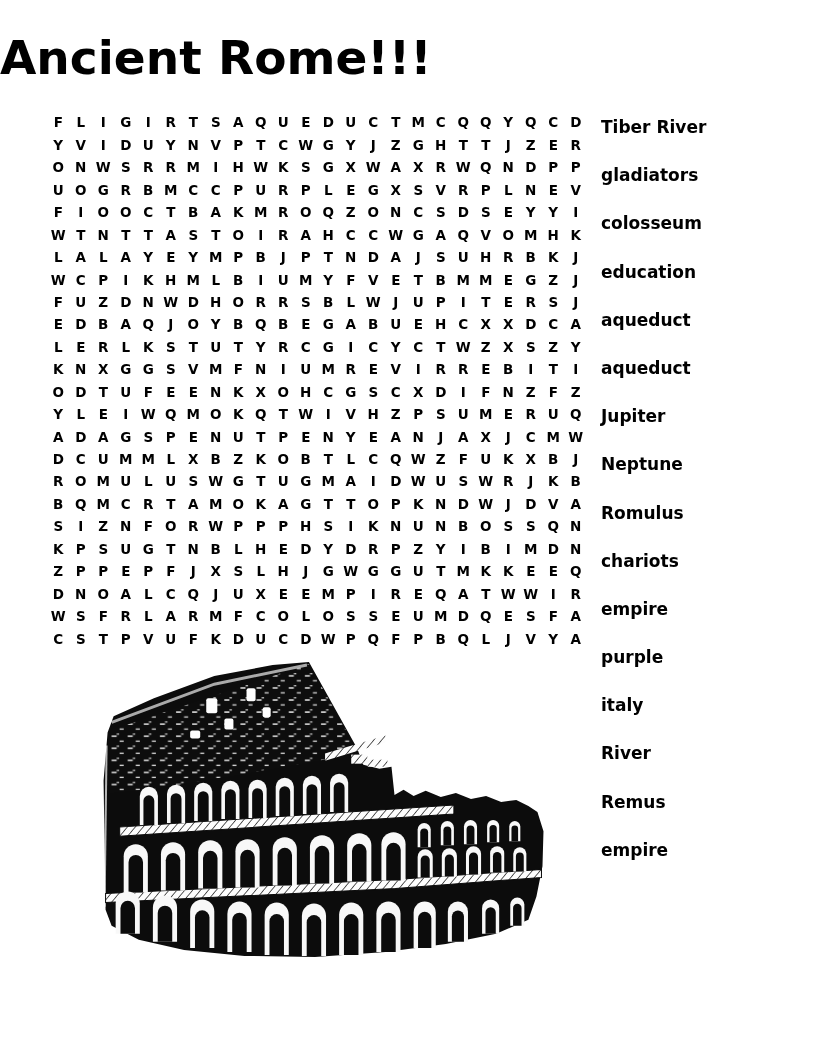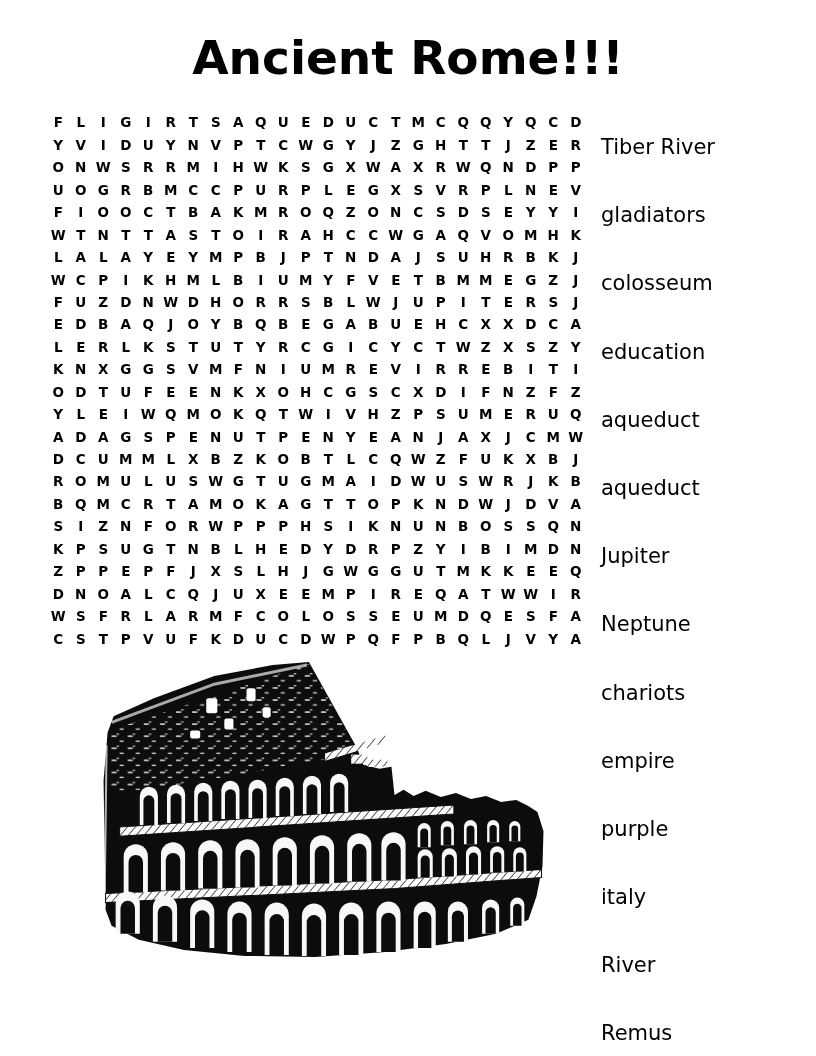--- a/index.html
+++ b/index.html
@@ -10,21 +10,21 @@
     background: #ffffff;
     font-family: "DejaVu Sans", sans-serif;
     color: #000000;
     overflow: hidden;
   }
   .title {
     position: absolute;
     top: 30px;
     left: 0;
     width: 100%;
-    text-align: center;
+    text-align: left;
     font-size: 47px;
     font-weight: bold;
     letter-spacing: 0px;
     color: #000000;
   }
   .grid {
     position: absolute;
     left: 47px;
     top: 112px;
     display: grid;
@@ -41,24 +41,23 @@
   }
   .words {
     position: absolute;
     left: 601px;
     top: 112px;
     width: 210px;
   }
   .word {
     height: 48.2px;
     line-height: 30px;
-    font-size: 21px;
-    font-weight: normal;
+    font-size: 17px;
+    font-weight: bold;
     white-space: nowrap;
-    margin-top: 20px;
   }
   .illustration {
     position: absolute;
     left: 92px;
     top: 660px;
     width: 456px;
     height: 302px;
   }
   .illustration svg { display: block; width: 100%; height: 100%; }
 </style>
@@ -650,20 +649,21 @@
 
   <div class="words">
       <div class="word">Tiber River</div>
       <div class="word">gladiators</div>
       <div class="word">colosseum</div>
       <div class="word">education</div>
       <div class="word">aqueduct</div>
       <div class="word">aqueduct</div>
       <div class="word">Jupiter</div>
       <div class="word">Neptune</div>
+      <div class="word">Romulus</div>
       <div class="word">chariots</div>
       <div class="word">empire</div>
       <div class="word">purple</div>
       <div class="word">italy</div>
       <div class="word">River</div>
       <div class="word">Remus</div>
       <div class="word">empire</div>
     </div>
 
   <div class="illustration">

